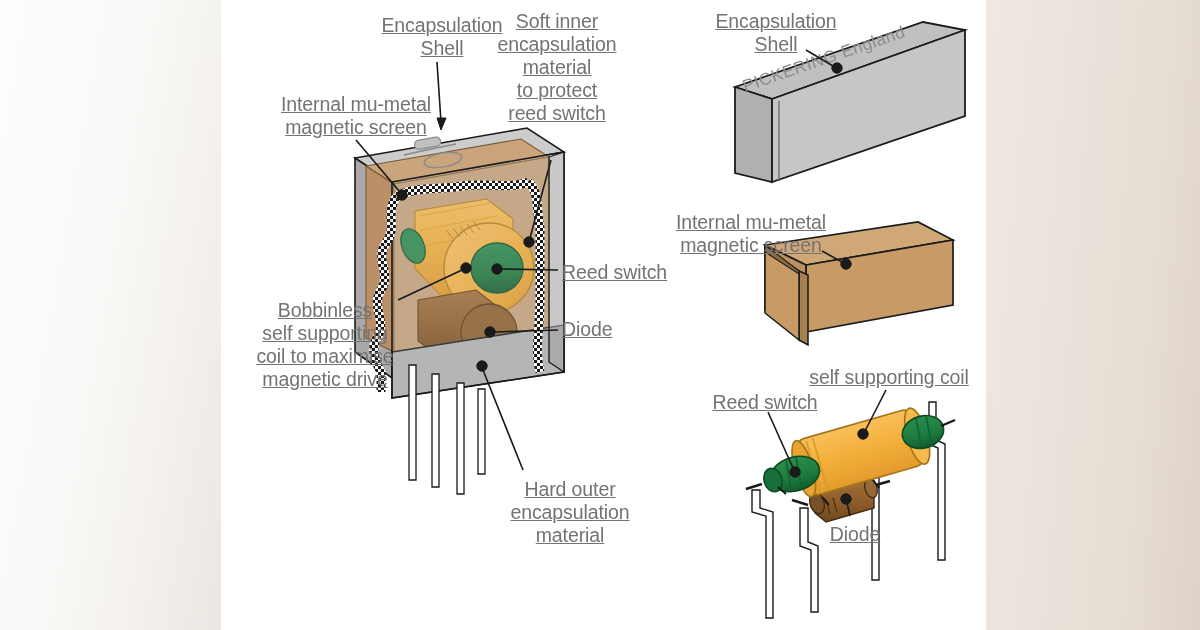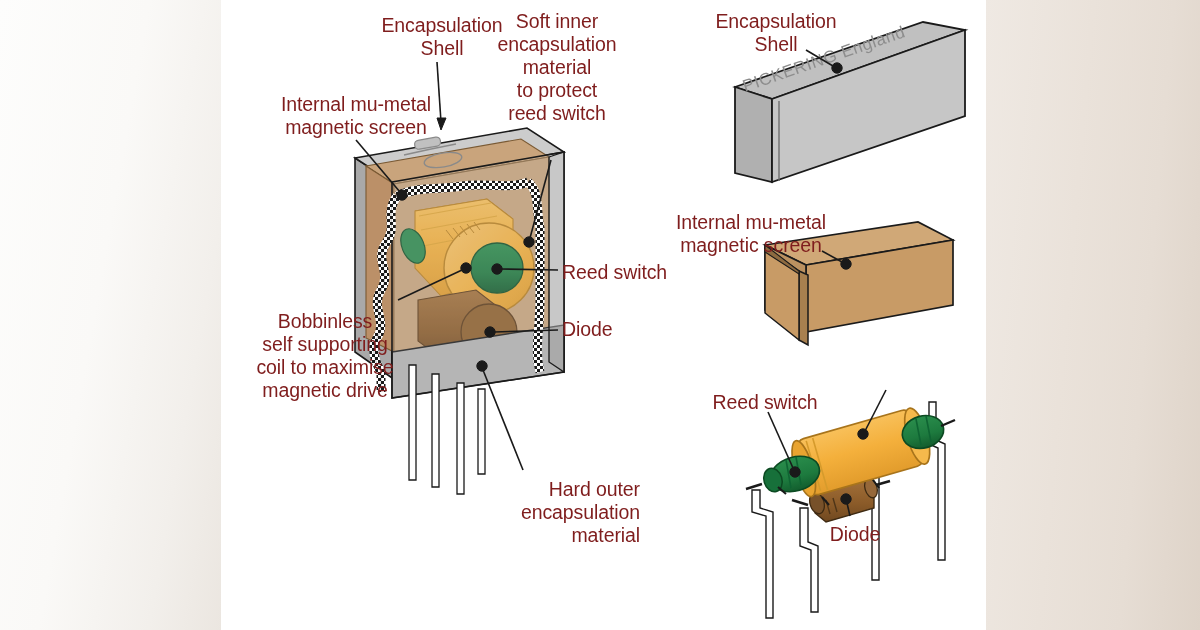--- a/index.html
+++ b/index.html
@@ -26,25 +26,26 @@
     background: linear-gradient(95deg, #efe9e3 0%, #eae2da 40%, #e6ddd4 70%, #ded3c8 100%);
   }
   .panel {
     position: absolute; left: 221px; top: 0;
     width: 765px; height: 630px;
     background: #ffffff;
   }
   
   .lbl {
     position: absolute;
-    color: #7f1d1d;
+    color: #737373;
     font-size: 19.5px;
     line-height: 23px;
     white-space: pre-line;
     letter-spacing: -0.1px;
+    text-decoration: underline;
   }
   .lbl.c { text-align: center; }
   .lbl.l { text-align: left; }
   .lbl.softcenter {
     font-weight: bold;
     font-style: italic;
     font-size: 19.5px;
   }
   svg.art { position: absolute; left: 0; top: 0; overflow: visible; }
 </style>
@@ -278,37 +279,38 @@
   <div class="lbl c" style="left:492px; top:10px; width:130px;">Soft inner
 encapsulation
 material
 to protect
 reed switch</div>
 
 
   <div class="lbl c" style="left:268px; top:93px; width:176px;">Internal mu-metal
 magnetic screen</div>
 
-  <div class="lbl c" style="left:243px; top:310px; width:164px;">Bobbinless
+  <div class="lbl c" style="left:243px; top:299px; width:164px;">Bobbinless
 self supporting
 coil to maximise
 magnetic drive</div>
 
   <div class="lbl l" style="left:562px; top:261px; width:130px;">Reed switch</div>
 
   <div class="lbl l" style="left:562px; top:318px; width:80px;">Diode</div>
 
-  <div class="lbl c" style="left:500px; top:478px; width:140px;text-align:right;">Hard outer
+  <div class="lbl c" style="left:500px; top:478px; width:140px;">Hard outer
 encapsulation
 material</div>
 
   <div class="lbl c" style="left:706px; top:10px; width:140px;">Encapsulation
 Shell</div>
 
   <div class="lbl c" style="left:668px; top:211px; width:166px;">Internal mu-metal
 magnetic screen</div>
 
+  <div class="lbl c" style="left:806px; top:366px; width:166px;">self supporting coil</div>
 
   <div class="lbl c" style="left:706px; top:391px; width:118px;">Reed switch</div>
 
   <div class="lbl c" style="left:820px; top:523px; width:70px;">Diode</div>
 
 </div>
 
 </body></html>

